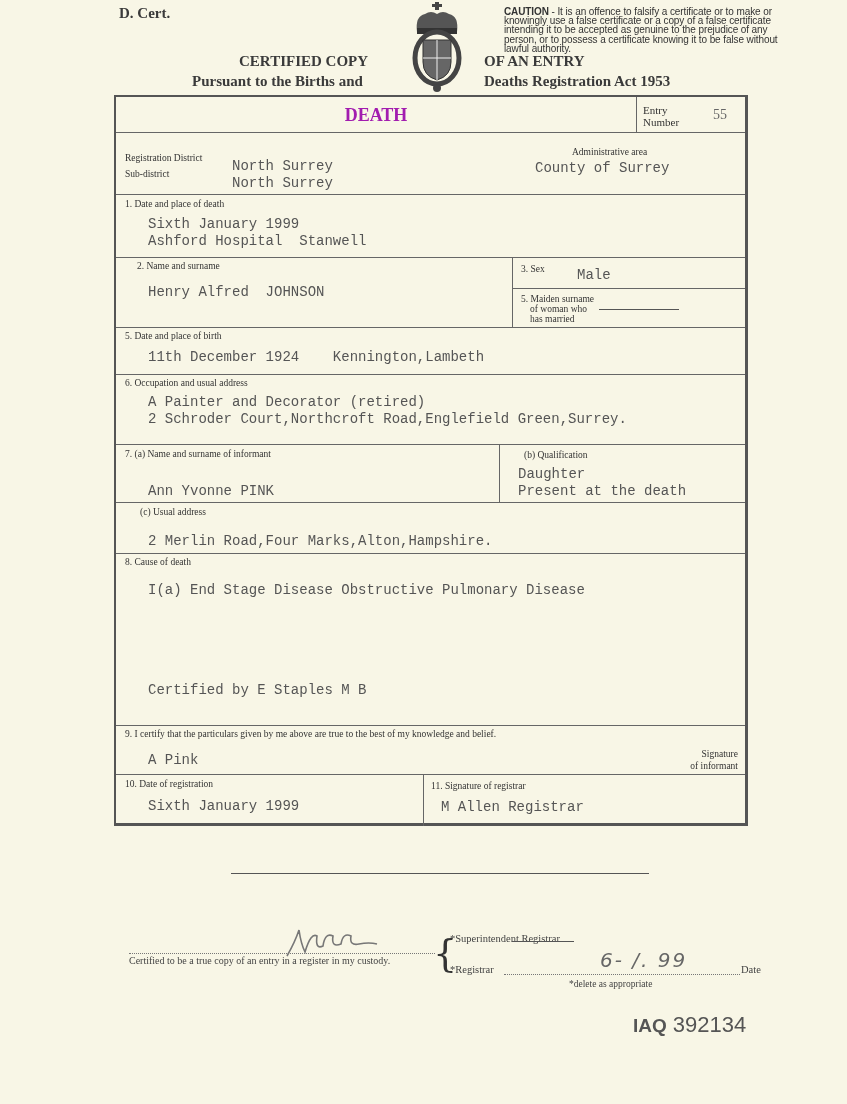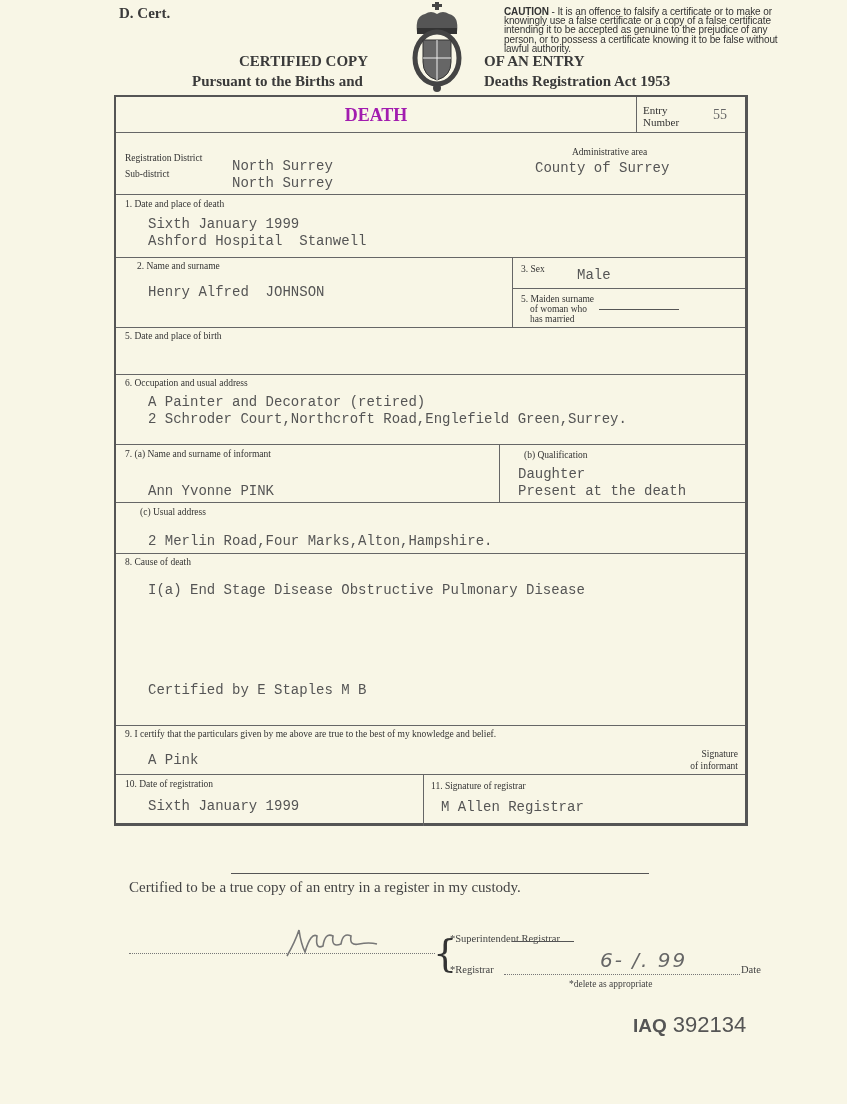--- a/index.html
+++ b/index.html
@@ -19,21 +19,21 @@
   .deaths-act { left:484px; top:73px; font-size:15px; font-weight:bold; color:#3a3a3a; }
 
   .form { left:114px; top:95px; width:634px; height:731px; border:2px solid #555; border-right-width:3px; border-bottom-width:3px; box-sizing:border-box; }
   .hline { position:absolute; left:0; right:0; height:0; border-top:1px solid #666; }
   .vline { position:absolute; width:0; border-left:1px solid #666; }
   .lbl { position:absolute; font-size:9.5px; color:#333; line-height:11px; }
   .val { position:absolute; font-family:"Liberation Mono", monospace; font-size:14px; color:#555; line-height:17px; white-space:pre; }
   .death-title { position:absolute; left:0; width:520px; top:8px; text-align:center; font-size:18px; font-weight:bold; color:#a21caf; }
 
   .foot-rule { left:231px; top:873px; width:418px; border-top:1px solid #555; }
-  .certified-true { left:129px; top:871px; font-size:15px; color:#444;margin-top:8px; }
+  .certified-true { left:129px; top:947px; font-size:10px; color:#444;margin-top:8px; }
   .dots1 { left:129px; top:953px; width:306px; border-top:1px dotted #777; }
   .brace { left:433px; top:934px; font-size:38px; color:#333; font-family:"DejaVu Serif", serif; line-height:38px; }
   .supt { left:450px; top:933px; font-size:10.5px; color:#444; }
   .supt-strike { left:512px; top:941px; width:62px; border-top:1px solid #555; }
   .registrar { left:450px; top:964px; font-size:10.5px; color:#444;text-align:center; }
   .dots2 { left:504px; top:974px; width:236px; border-top:1px dotted #777; }
   .date-lbl { left:741px; top:964px; font-size:10.5px; color:#444; }
   .hand-date { left:600px; top:948px; font-size:20px; color:#666; font-family:"DejaVu Sans", sans-serif; font-style:italic; letter-spacing:2px; }
   .delete { left:569px; top:979px; font-size:9.5px; color:#444; }
   .sig { left:285px; top:922px; width:95px; height:40px; }
@@ -94,20 +94,21 @@
   <div class="lbl" style="left:405px; top:167px;">3. Sex</div>
   <div class="val" style="left:461px; top:170px;">Male</div>
   <div class="hline" style="top:191px; left:396px;"></div>
   <div class="lbl" style="left:405px; top:197px; line-height:10px;">5. Maiden surname</div>
   <div class="lbl" style="left:414px; top:207px; line-height:10px;">of woman who</div>
   <div class="lbl" style="left:414px; top:217px; line-height:10px;">has married</div>
   <div class="abs" style="left:483px; top:212px; width:80px; border-top:1px solid #555;"></div>
   <div class="hline" style="top:230px;"></div>
 
   <div class="lbl" style="left:9px; top:234px;">5. Date and place of birth</div>
+  <div class="val" style="left:32px; top:252px;">11th December 1924    Kennington,Lambeth</div>
   <div class="hline" style="top:277px;"></div>
 
   <div class="lbl" style="left:9px; top:281px;">6. Occupation and usual address</div>
   <div class="val" style="left:32px; top:297px;">A Painter and Decorator (retired)</div>
   <div class="val" style="left:32px; top:314px;">2 Schroder Court,Northcroft Road,Englefield Green,Surrey.</div>
   <div class="hline" style="top:347px;"></div>
 
   <div class="lbl" style="left:9px; top:352px;">7. (a) Name and surname of informant</div>
   <div class="val" style="left:32px; top:386px;">Ann Yvonne PINK</div>
   <div class="vline" style="left:383px; top:347px; height:58px;"></div>

